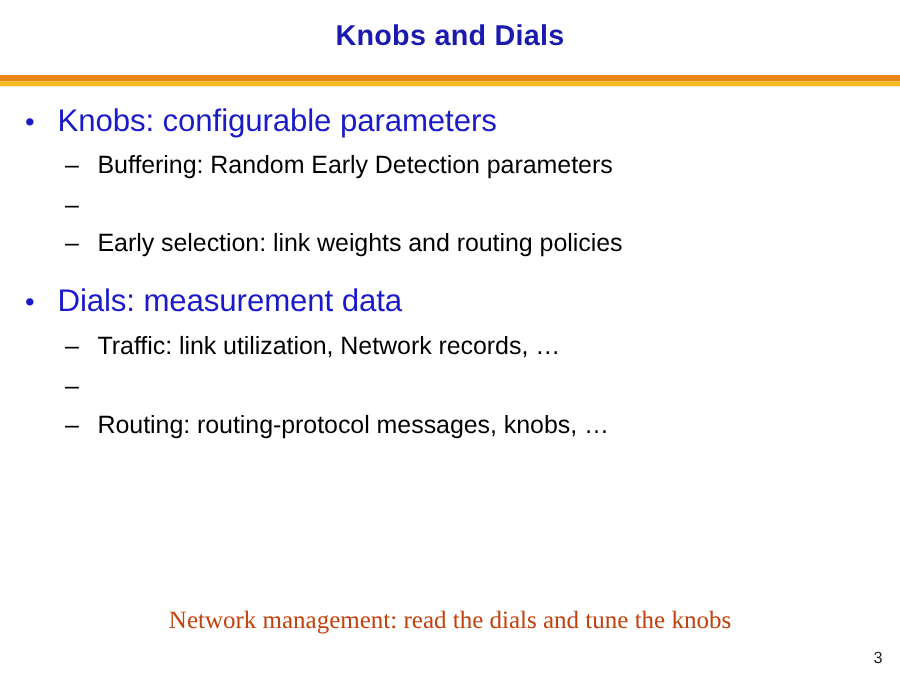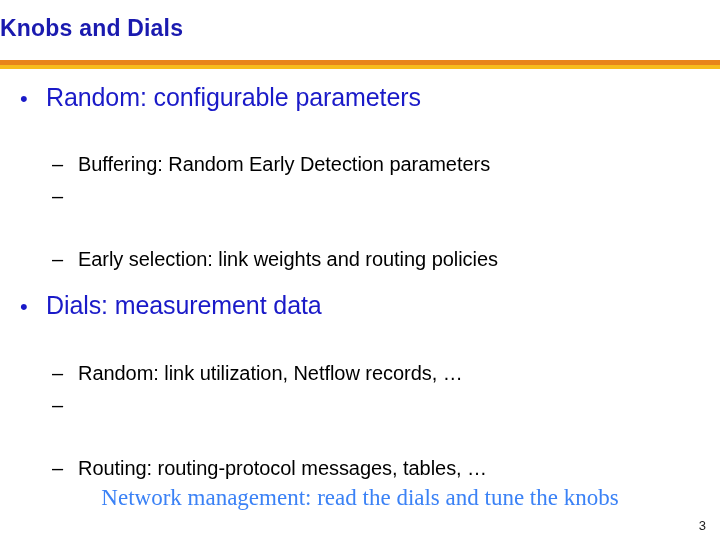--- a/index.html
+++ b/index.html
@@ -22,20 +22,21 @@
     height: 540px;
     box-sizing: border-box;
   }
 
   
   .title-area {
     position: absolute;
     left: 0;
     top: 16px;
     width: 720px;
+    text-align: center;
   }
   .slide-title {
     display: inline-block;
     font-family: "Liberation Sans", sans-serif;
     font-size: 23px;
     font-weight: bold;
     color: #1a1aaf;
     letter-spacing: 0.2px;
     line-height: 1.1;
     white-space: nowrap;
@@ -111,40 +112,39 @@
   }
   .bullet-l2 .text {
     flex: 1 1 auto;
     color: #000000;
     font-family: "Liberation Sans", sans-serif;
     font-size: 20px;
     font-weight: normal;
     line-height: 1.35;
     letter-spacing: -0.05px;
     white-space: nowrap;
-    margin-top: 32px;
   }
 
   .group-1 { margin-bottom: 4px; }
   .group-gap { height: 12px; }
 
   
   .takeaway {
     position: absolute;
     left: 0;
     top: 484px;
     width: 720px;
     text-align: center;
   }
   .takeaway-text {
     display: inline-block;
     font-family: "Liberation Serif", serif;
-    font-size: 23px;
+    font-size: 20px;
     font-weight: normal;
-    color: #3b82f6;
+    color: #c2410c;
     line-height: 1.2;
     white-space: nowrap;
   }
 
   
   .page-number {
     position: absolute;
     right: 14px;
     bottom: 8px;
     font-family: "Liberation Sans", sans-serif;
@@ -165,21 +165,21 @@
   <div class="divider">
     <div class="band-top"></div>
     <div class="band-bottom"></div>
   </div>
 
   <div class="body-area">
 
     <div class="group-1">
       <div class="bullet-l1">
         <span class="marker">•</span>
-        <span class="text">Random: configurable parameters</span>
+        <span class="text">Knobs: configurable parameters</span>
       </div>
 
       <div class="bullet-l2">
         <span class="marker">–</span>
         <span class="text">Buffering: Random Early Detection parameters</span>
       </div>
 
       <div class="bullet-l2">
         <span class="marker">–</span>
       </div>
@@ -193,30 +193,30 @@
     <div class="group-gap"></div>
 
     <div class="group-2">
       <div class="bullet-l1">
         <span class="marker">•</span>
         <span class="text">Dials:  measurement data</span>
       </div>
 
       <div class="bullet-l2">
         <span class="marker">–</span>
-        <span class="text">Random: link utilization, Netflow records, …</span>
-      </div>
-
-      <div class="bullet-l2">
-        <span class="marker">–</span>
-      </div>
-
-      <div class="bullet-l2">
-        <span class="marker">–</span>
-        <span class="text">Routing: routing-protocol messages, tables, …</span>
+        <span class="text">Traffic: link utilization, Network records, …</span>
+      </div>
+
+      <div class="bullet-l2">
+        <span class="marker">–</span>
+      </div>
+
+      <div class="bullet-l2">
+        <span class="marker">–</span>
+        <span class="text">Routing: routing-protocol messages, knobs, …</span>
       </div>
     </div>
 
   </div>
 
   <div class="takeaway">
     <span class="takeaway-text">Network management: read the dials and tune the knobs</span>
   </div>
 
   <div class="page-number">3</div>

